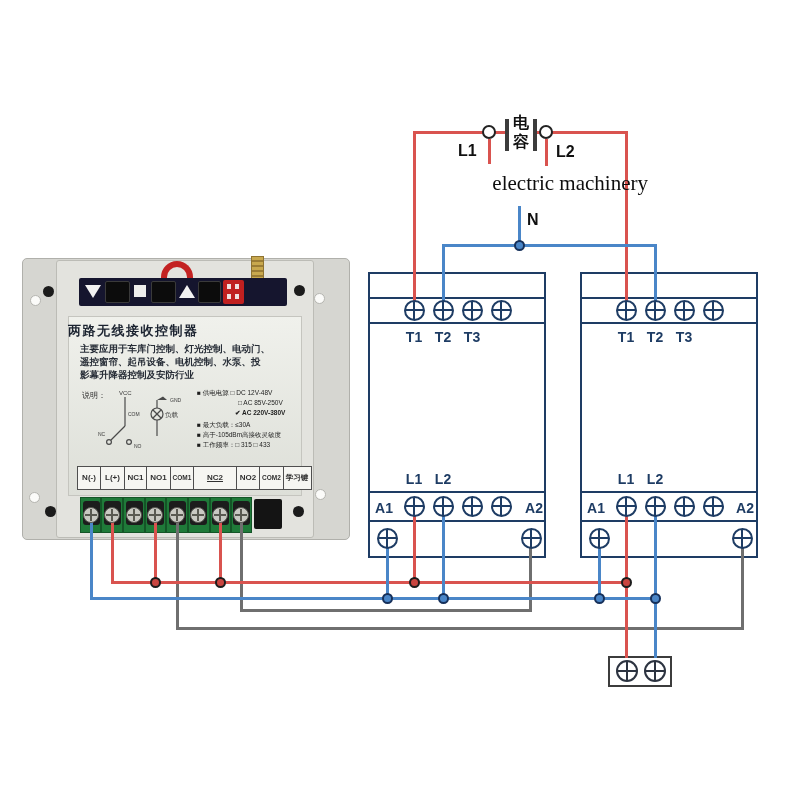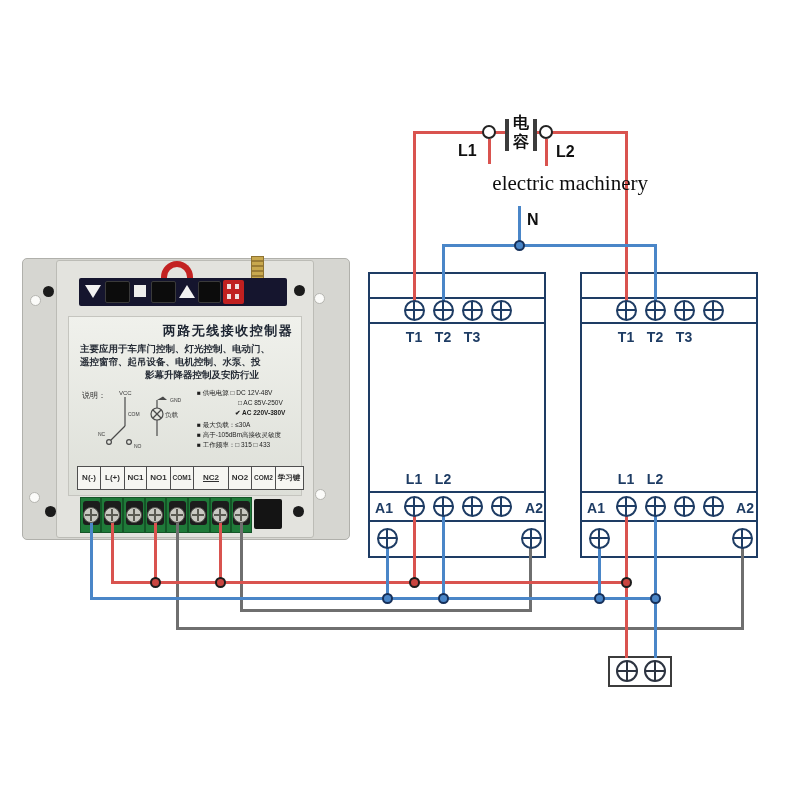--- a/index.html
+++ b/index.html
@@ -77,24 +77,24 @@
   <div class="btnblk" style="left:151px;top:281px;"></div>
   <div style="position:absolute;left:179px;top:285px;width:0;height:0;border-left:8px solid transparent;border-right:8px solid transparent;border-bottom:13px solid #f2f2f2;"></div>
   <div class="btnblk" style="left:198px;top:281px;width:23px;"></div>
   <div style="position:absolute;left:223px;top:280px;width:21px;height:24px;background:#c02020;border-radius:2px;"></div>
   <div style="position:absolute;left:227px;top:284px;width:4px;height:5px;background:#efe0e0;"></div>
   <div style="position:absolute;left:235px;top:284px;width:4px;height:5px;background:#efe0e0;"></div>
   <div style="position:absolute;left:227px;top:294px;width:4px;height:5px;background:#efe0e0;"></div>
   <div style="position:absolute;left:235px;top:294px;width:4px;height:5px;background:#efe0e0;"></div>
 
   <div style="position:absolute;left:68px;top:316px;width:232px;height:178px;background:linear-gradient(180deg,#f0f1ec,#dddfd8);border:1px solid #c5c5bf;"></div>
-  <div style="position:absolute;left:68px;top:322px;width:232px;text-align:center;font:700 13px 'Liberation Sans',sans-serif;letter-spacing:1.5px;color:#1b2330;padding-left:44px;">两路无线接收控制器</div>
+  <div style="position:absolute;left:68px;top:322px;width:232px;font:700 13px 'Liberation Sans',sans-serif;letter-spacing:1.5px;color:#1b2330;">两路无线接收控制器</div>
   <div style="position:absolute;left:80px;top:356px;width:212px;font:600 9.5px/12.5px 'Liberation Sans',sans-serif;color:#262c36;">遥控窗帘、起吊设备、电机控制、水泵、投</div>
   <div style="position:absolute;left:80px;top:343px;width:212px;font:600 9.5px/12.5px 'Liberation Sans',sans-serif;color:#262c36;">主要应用于车库门控制、灯光控制、电动门、</div>
-  <div style="position:absolute;left:96px;top:369px;width:212px;font:600 9.5px/12.5px 'Liberation Sans',sans-serif;color:#262c36;text-align:center;">影幕升降器控制及安防行业</div>
+  <div style="position:absolute;left:80px;top:369px;width:212px;font:600 9.5px/12.5px 'Liberation Sans',sans-serif;color:#262c36;">影幕升降器控制及安防行业</div>
   <div style="position:absolute;left:82px;top:390px;font:400 8px 'Liberation Sans',sans-serif;color:#333;">说明：</div>
 
   <svg style="position:absolute;left:95px;top:386px;" width="100" height="72" viewBox="0 0 100 72">
     <text x="24" y="9" font-size="6" fill="#3a3a3a">VCC</text>
     <line x1="30" y1="11" x2="30" y2="40" stroke="#4a4a4a" stroke-width="1.2"></line>
     <text x="33" y="30" font-size="5" fill="#3a3a3a">COM</text>
     <line x1="30" y1="40" x2="16" y2="54" stroke="#4a4a4a" stroke-width="1.2"></line>
     <circle cx="14" cy="56" r="2.4" fill="none" stroke="#4a4a4a" stroke-width="1.2"></circle>
     <text x="3" y="50" font-size="5" fill="#3a3a3a">NC</text>
     <circle cx="34" cy="56" r="2.4" fill="none" stroke="#4a4a4a" stroke-width="1.2"></circle>
@@ -115,21 +115,21 @@
   <div class="specline" style="left:197px;top:421px;">■ 最大负载：≤30A</div>
   <div class="specline" style="left:197px;top:431px;">■ 高于-105dBm高接收灵敏度</div>
   <div class="specline" style="left:197px;top:441px;">■ 工作频率：□ 315  □ 433</div>
 
   <div style="position:absolute;left:78px;top:466px;display:flex;">
     <div class="termcell" style="width:25px;">N(-)</div>
     <div class="termcell" style="width:25px;">L(+)</div>
     <div class="termcell" style="width:24px;">NC1</div>
     <div class="termcell" style="width:25px;">NO1</div>
     <div class="termcell" style="width:25px;font-size:6.5px;">COM1</div>
-    <div class="termcell" style="width:36px;text-decoration:underline;">NC2</div>
+    <div class="termcell" style="width:44px;text-decoration:underline;">NC2</div>
     <div class="termcell" style="width:25px;">NO2</div>
     <div class="termcell" style="width:25px;font-size:6.5px;">COM2</div>
     <div class="termcell" style="width:29px;font-size:7.5px;">学习键</div>
   </div>
 
   <div style="position:absolute;left:80px;top:497px;width:172px;height:36px;background:#1f7a39;border:1px solid #145527;box-sizing:border-box;"></div>
   <div class="gsep" style="left:100px;top:497px;height:36px;"></div>
   <div class="gsep" style="left:122px;top:497px;height:36px;"></div>
   <div class="gsep" style="left:144px;top:497px;height:36px;"></div>
   <div class="gsep" style="left:165px;top:497px;height:36px;"></div>

